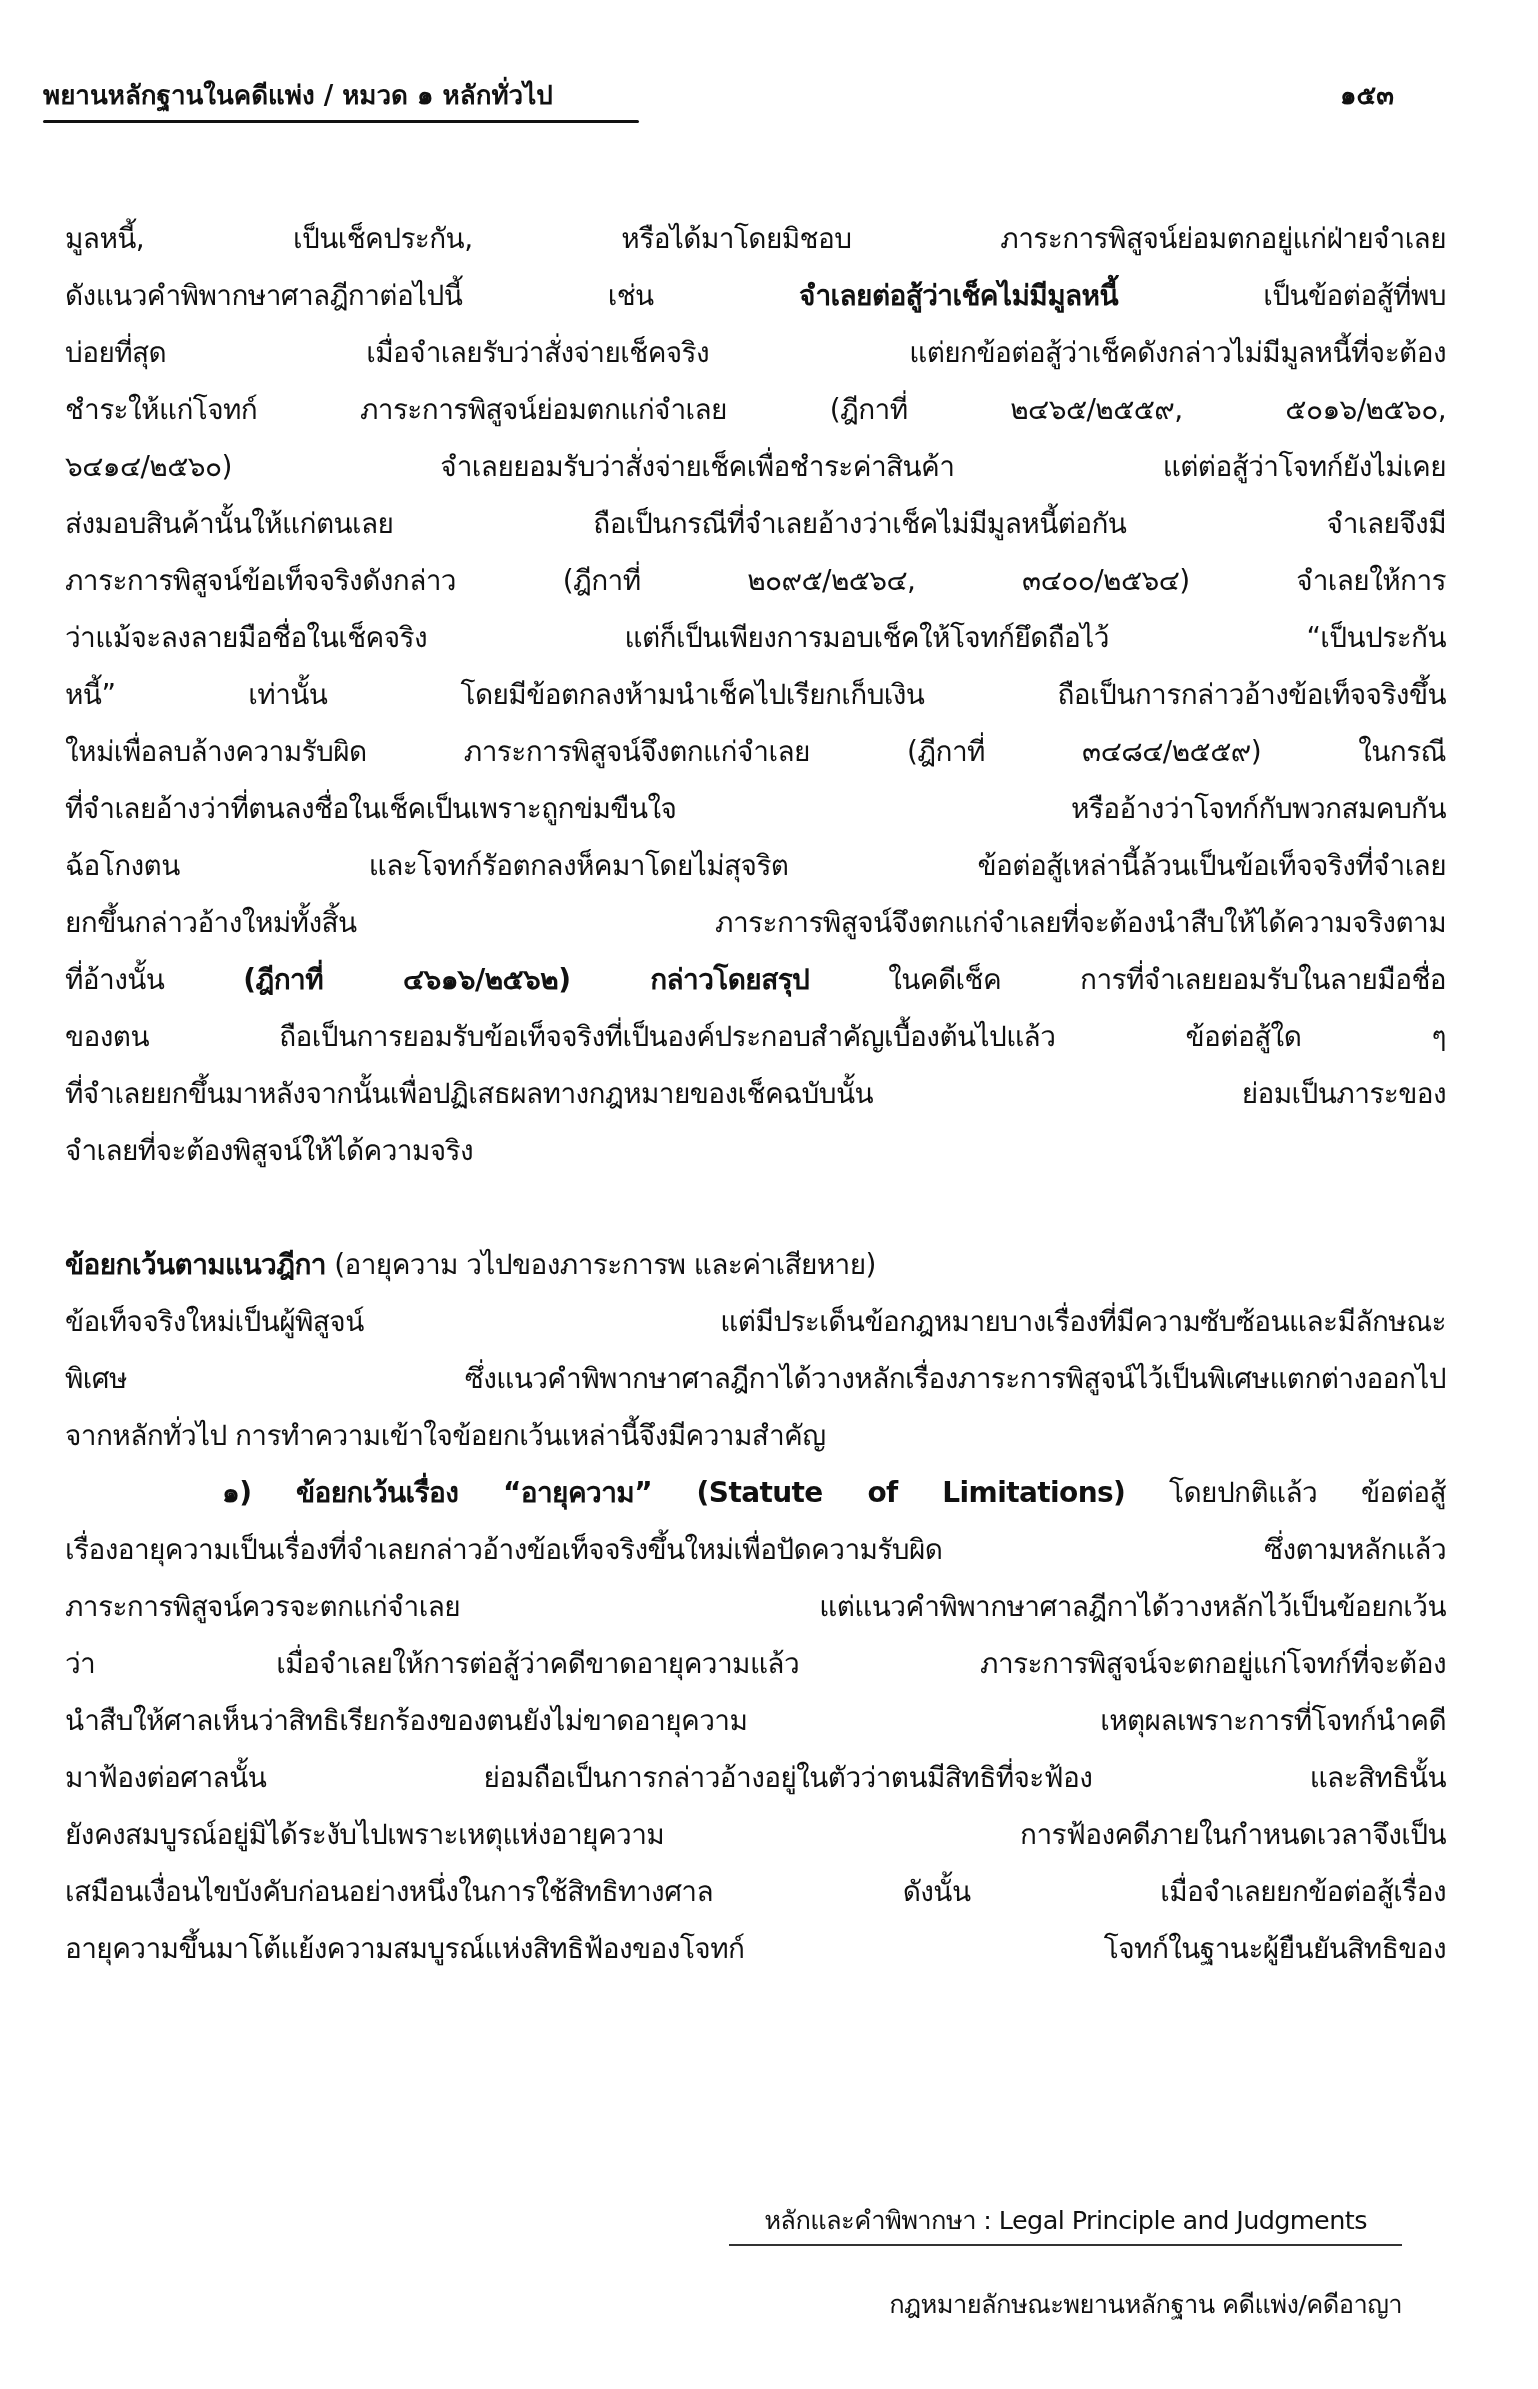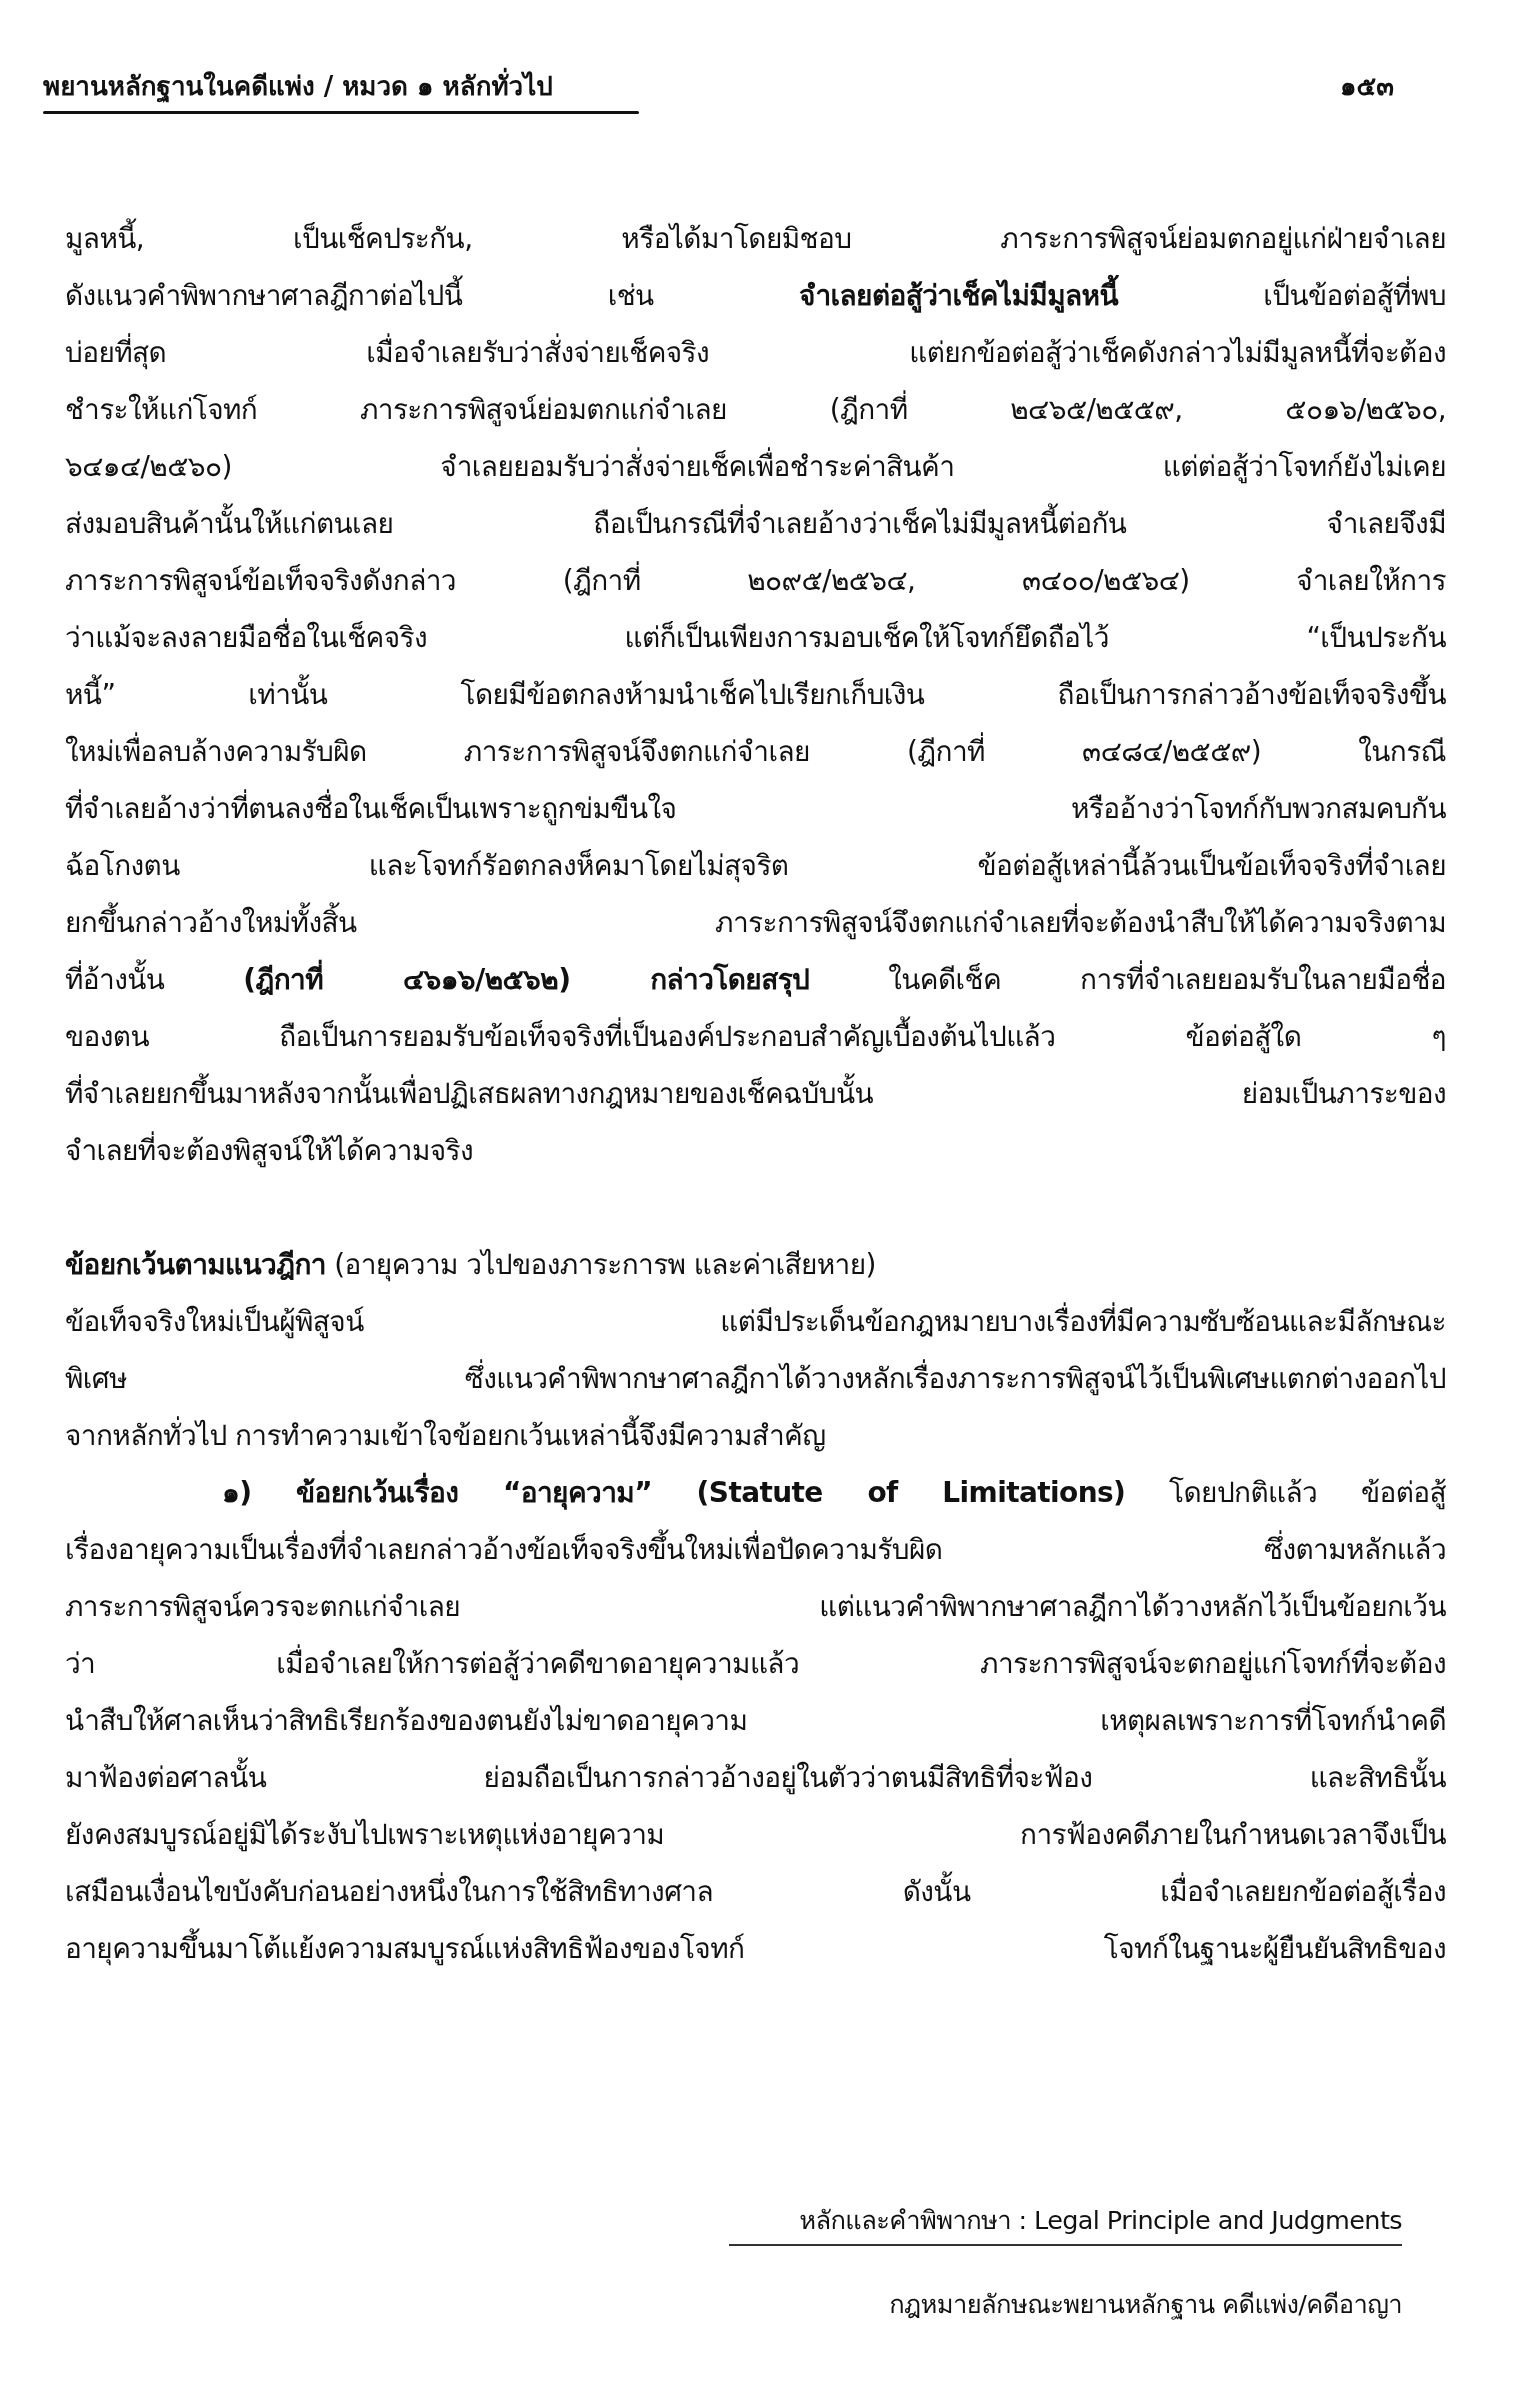--- a/index.html
+++ b/index.html
@@ -1,21 +1,21 @@
 <!DOCTYPE html>
 <html style="font-size:9.5px"><head>
 <meta charset="utf-8">
 <style>
   html, body { margin: 0; padding: 0; background: #ffffff; }
   body {
     width: 1538px; height: 2389px; position: relative; overflow: hidden;
     font-family: "DejaVu Sans", "Liberation Sans", sans-serif; color: #111;
   }
   .header {
-    position: absolute; left: 43px; top: 68px; width: 1351px; height: 53px;
+    position: absolute; left: 43px; top: 77px; width: 1351px; height: 53px;
   }
   .header-title {
     position: absolute; left: 0; top: 0; font-size: 26px; font-weight: bold; line-height: 36px;
     white-space: nowrap;
   }
   .header-rule {
     position: absolute; left: 0; top: 43px; width: 596px; height: 3px; background: #111; border-radius: 1.8px;
   }
   .page-number {
     position: absolute; right: 0; top: 0; font-size: 26px; font-weight: bold; line-height: 36px;
@@ -26,21 +26,21 @@
     letter-spacing: -0.6px;
   }
   .line { display: block; white-space: nowrap; text-align-last: justify; text-align: justify; height: 57px; }
   .line.last { text-align-last: left; }
   .indent { padding-left: 157px; }
   .b { font-weight: bold; }
   .gap { height: 57px; display: block; }
   .footer {
     position: absolute; left: 729px; top: 2202px; width: 673px;
   }
-  .footer-line1 { font-size: 25.5px; line-height: 36px; white-space: nowrap; text-align: right; letter-spacing: -0.6px; }
+  .footer-line1 { font-size: 25.5px; line-height: 36px; white-space: nowrap; text-align: center; letter-spacing: -0.6px; }
   .footer-rule { height: 1.8px; background: #333; margin: 6px 0 8.3px 0; }
   .footer-line2 { font-size: 25.5px; line-height: 36px; white-space: nowrap; text-align: right; letter-spacing: -0.6px; margin-top: 40px; }
 </style>
 </head>
 <body>
 
 <div class="header">
   <div class="header-title">พยานหลักฐานในคดีแพ่ง / หมวด ๑ หลักทั่วไป</div>
   <div class="header-rule"></div>
   <div class="page-number">๑๕๓</div>

